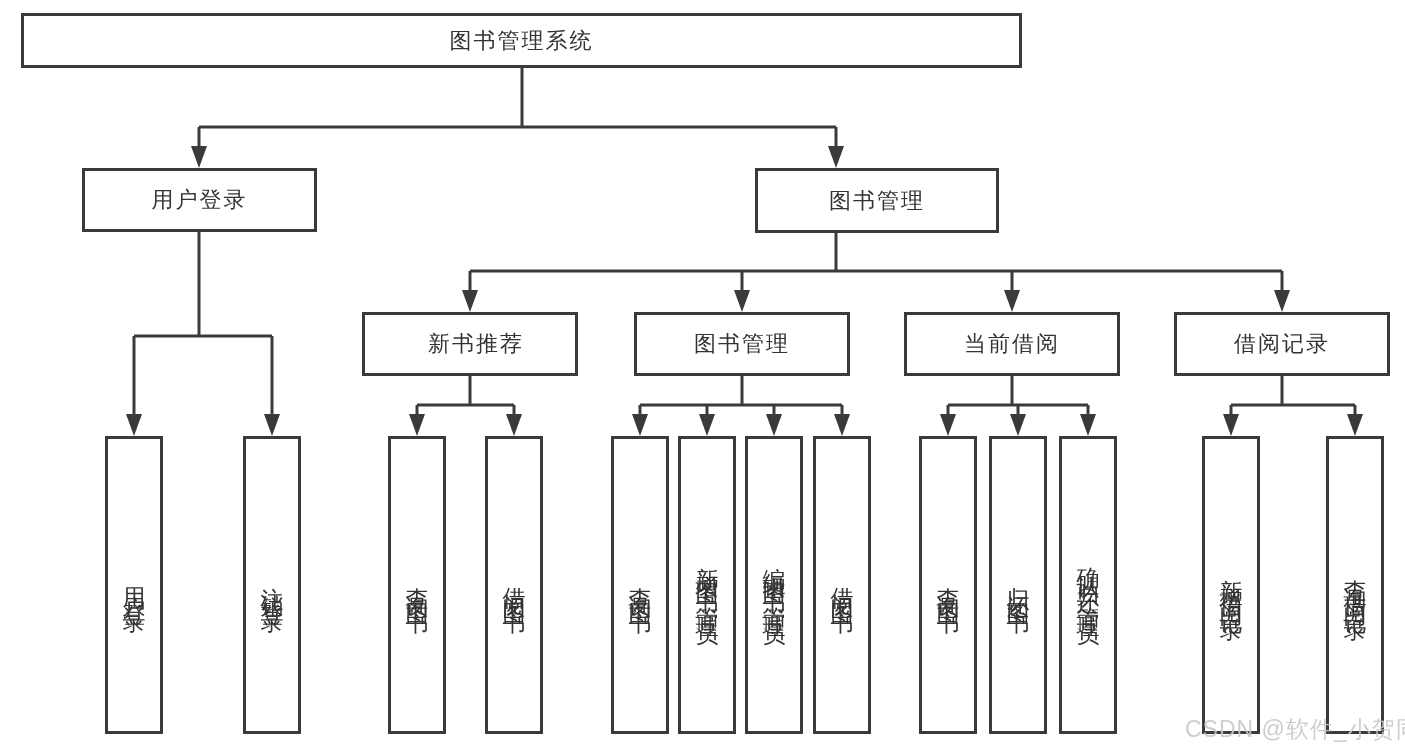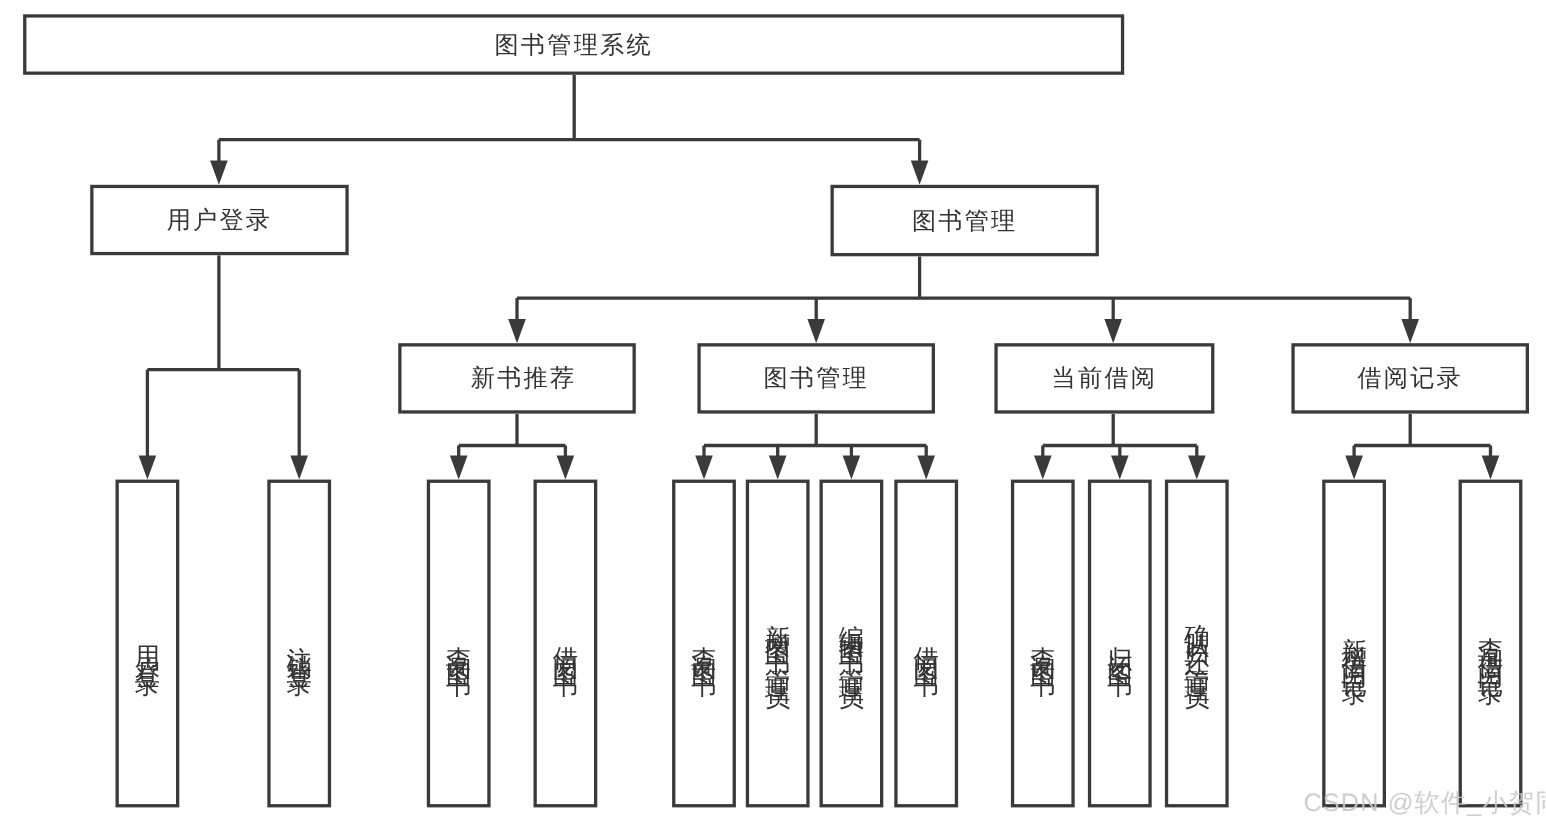--- a/index.html
+++ b/index.html
@@ -115,21 +115,21 @@
     </g>
   </svg>
 
   <div class="box h" style="left:21px;top:13px;width:1001px;height:55px;">图书管理系统</div>
 
   <div class="box h" style="left:82px;top:168px;width:235px;height:64px;">用户登录</div>
   <div class="box h" style="left:755px;top:168px;width:244px;height:65px;">图书管理</div>
 
   <div class="box h" style="left:362px;top:312px;width:216px;height:64px;padding-left:12px;">新书推荐</div>
   <div class="box h" style="left:634px;top:312px;width:216px;height:64px;">图书管理</div>
-  <div class="box h" style="left:904px;top:312px;width:200px;height:64px;">当前借阅</div>
+  <div class="box h" style="left:904px;top:312px;width:216px;height:64px;">当前借阅</div>
   <div class="box h" style="left:1174px;top:312px;width:216px;height:64px;">借阅记录</div>
 
   <div class="box" style="left:105px;top:436px;width:58px;height:298px;">
     <span class="vtext">用户登录</span>
   </div>
   <div class="box" style="left:243px;top:436px;width:58px;height:298px;">
     <span class="vtext">注销登录</span>
   </div>
 
   <div class="box" style="left:388px;top:436px;width:58px;height:298px;">

